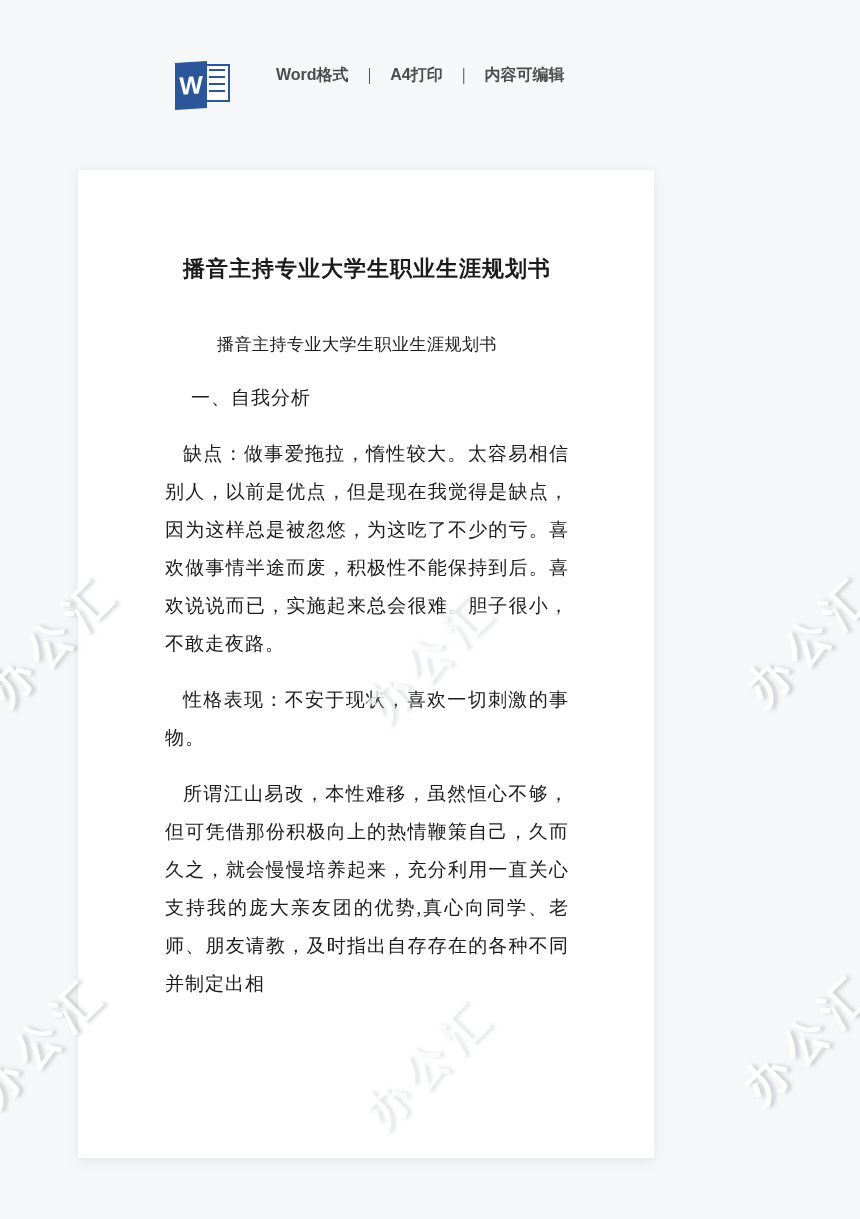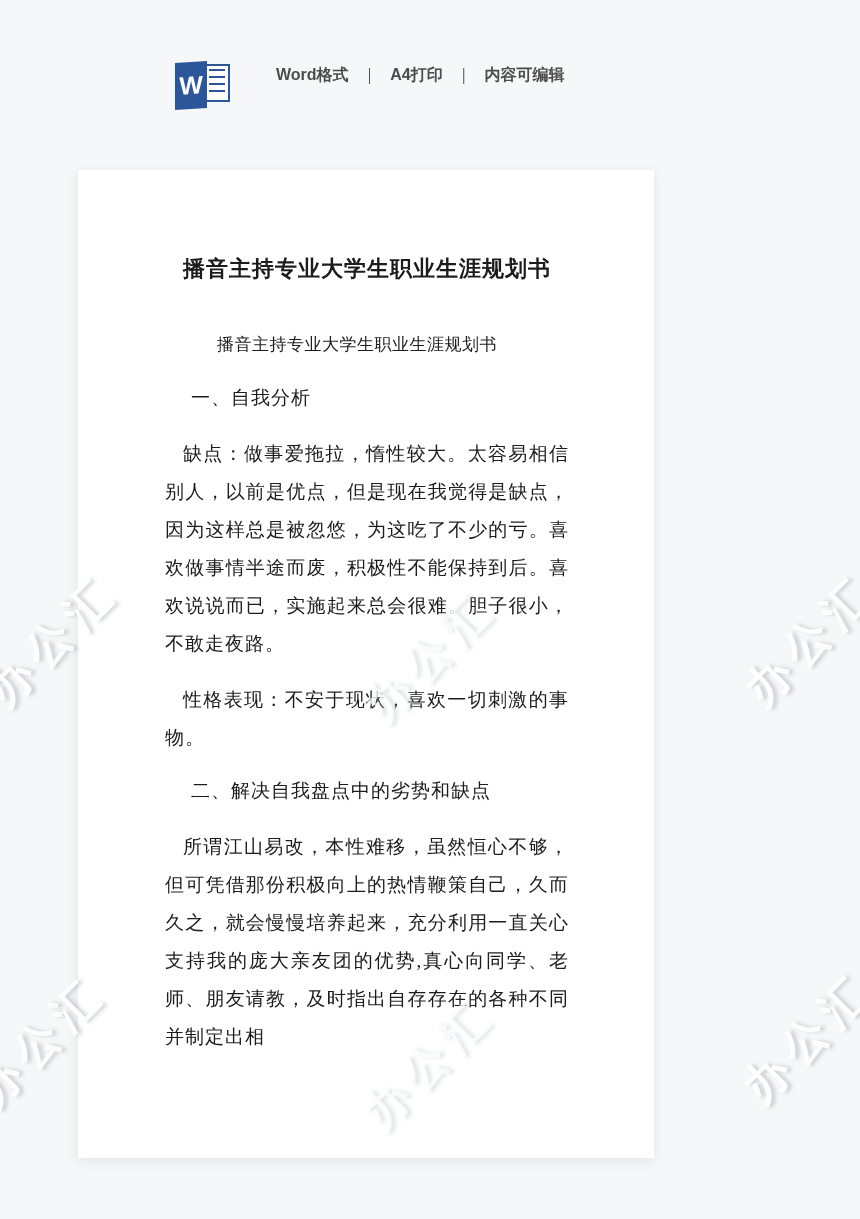--- a/index.html
+++ b/index.html
@@ -108,21 +108,20 @@
 </div>
 
 <div class="doc-sheet">
   <div class="doc-content">
     <div class="doc-title">播音主持专业大学生职业生涯规划书</div>
     <div>
         <p class="para subtitle">播音主持专业大学生职业生涯规划书</p>
         <p class="para heading">一、自我分析</p>
         <p class="para body">缺点：做事爱拖拉，惰性较大。太容易相信别人，以前是优点，但是现在我觉得是缺点，因为这样总是被忽悠，为这吃了不少的亏。喜欢做事情半途而废，积极性不能保持到后。喜欢说说而已，实施起来总会很难。胆子很小，不敢走夜路。</p>
         <p class="para body">性格表现：不安于现状，喜欢一切刺激的事物。</p>
-        <p class="para heading">二、解决自我盘点中的劣势和缺点</p>
         <p class="para body">所谓江山易改，本性难移，虽然恒心不够，但可凭借那份积极向上的热情鞭策自己，久而久之，就会慢慢培养起来，充分利用一直关心支持我的庞大亲友团的优势,真心向同学、老师、朋友请教，及时指出自存存在的各种不同并制定出相</p>
       </div>
   </div>
 </div>
 
 <span class="wm wm1">办公汇</span>
 <span class="wm wm2 faint">办公汇</span>
 <span class="wm wm3">办公汇</span>
 <span class="wm wm4">办公汇</span>
 <span class="wm wm5 faint">办公汇</span>

